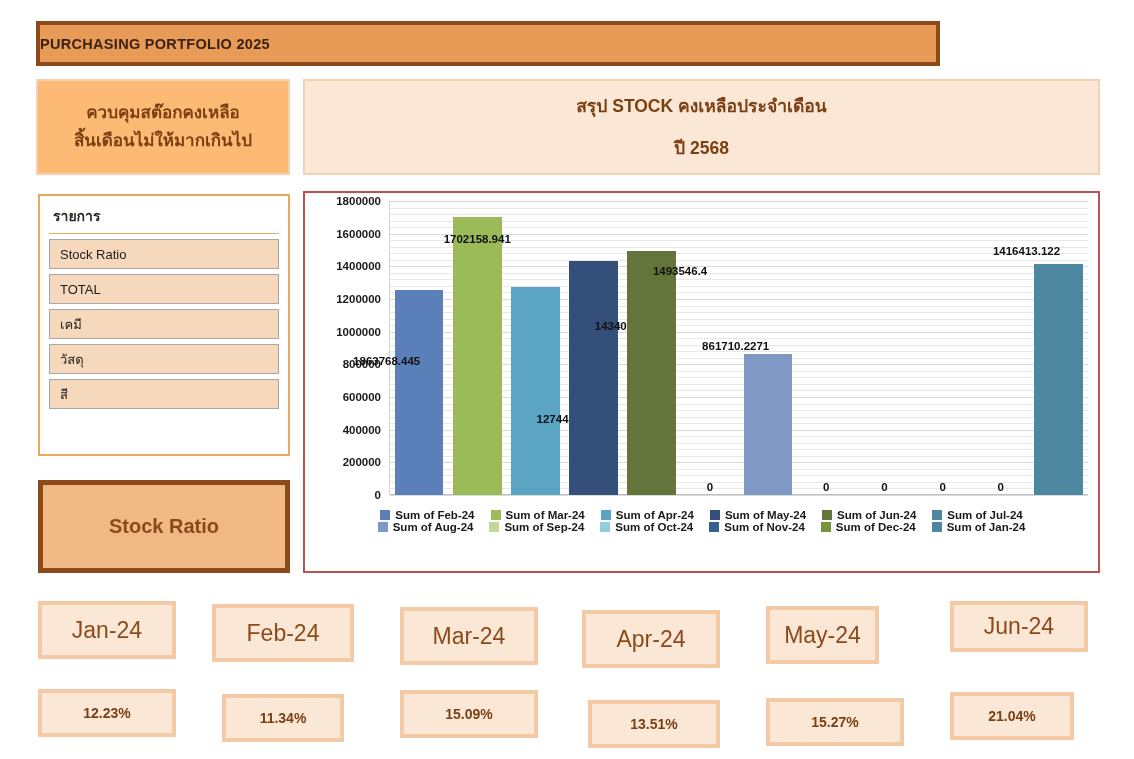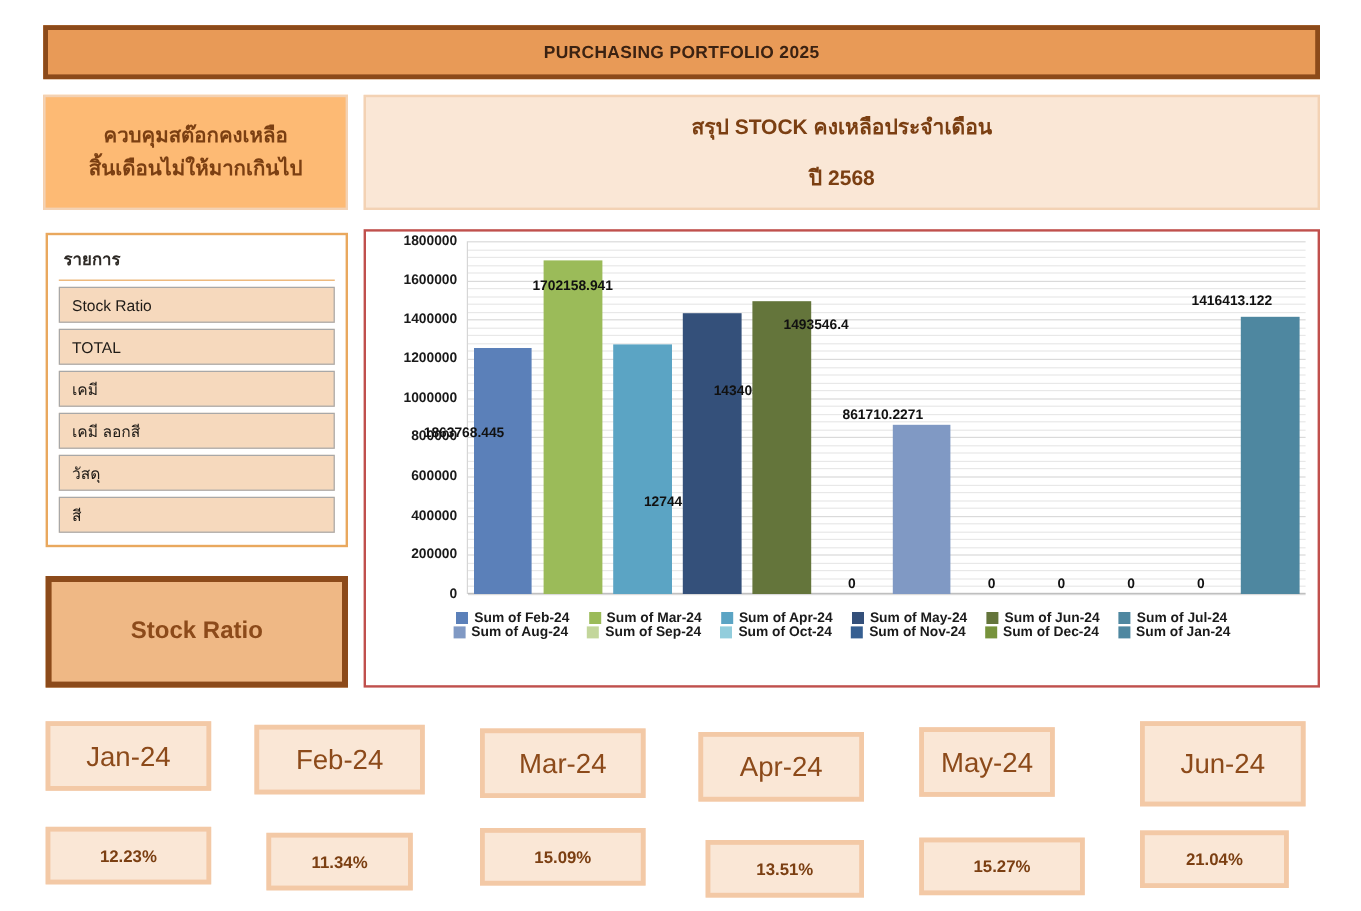--- a/index.html
+++ b/index.html
@@ -7,24 +7,24 @@
     width: 1134px; height: 759px;
     background: #ffffff;
     font-family: "Liberation Sans", "DejaVu Sans", sans-serif;
     overflow: hidden;
   }
   #page { position: relative; width: 1134px; height: 759px; }
 
   
   .banner {
     position: absolute; left: 36px; top: 21px;
-    width: 1064px; height: 45px;
+    width: 904px; height: 45px;
     background: #E89A57;
     border: 4px solid #8C4A1A;
-    display: flex; align-items: center; justify-content: center;
+    display: flex; align-items: center; 
   }
   .banner-text {
     font-size: 14.5px; font-weight: bold; color: #3B2212;
     letter-spacing: .3px;
   }
 
   
   .note-card {
     position: absolute; left: 36px; top: 79px;
     width: 254px; height: 96px;
@@ -182,23 +182,20 @@
     <div class="slicer-header">รายการ</div>
     <div id="slicer-items">
         <div class="slicer-item">
           <span>Stock Ratio</span>
         </div>
         <div class="slicer-item">
           <span>TOTAL</span>
         </div>
         <div class="slicer-item">
           <span>เคมี</span>
-        </div>
-        <div class="slicer-item">
-          <span>เคมี ลอกสี</span>
         </div>
         <div class="slicer-item">
           <span>วัสดุ</span>
         </div>
         <div class="slicer-item">
           <span>สี</span>
         </div>
       </div>
   </div>
 
@@ -397,21 +394,21 @@
       </div>
       <div class="pct-card" style="left: 588px; top: 700px; width: 132px; height: 48px;">
         <span>13.51%</span>
       </div>
       <div class="month-card" style="left: 766px; top: 606px; width: 113px; height: 58px;">
         <span>May-24</span>
       </div>
       <div class="pct-card" style="left: 766px; top: 698px; width: 138px; height: 48px;">
         <span>15.27%</span>
       </div>
-      <div class="month-card" style="left: 950px; top: 601px; width: 138px; height: 71px;">
+      <div class="month-card" style="left: 950px; top: 601px; width: 138px; height: 51px;">
         <span>Jun-24</span>
       </div>
       <div class="pct-card" style="left: 950px; top: 692px; width: 124px; height: 48px;">
         <span>21.04%</span>
       </div>
     </div>
 
 </div>
 
 </body></html>

